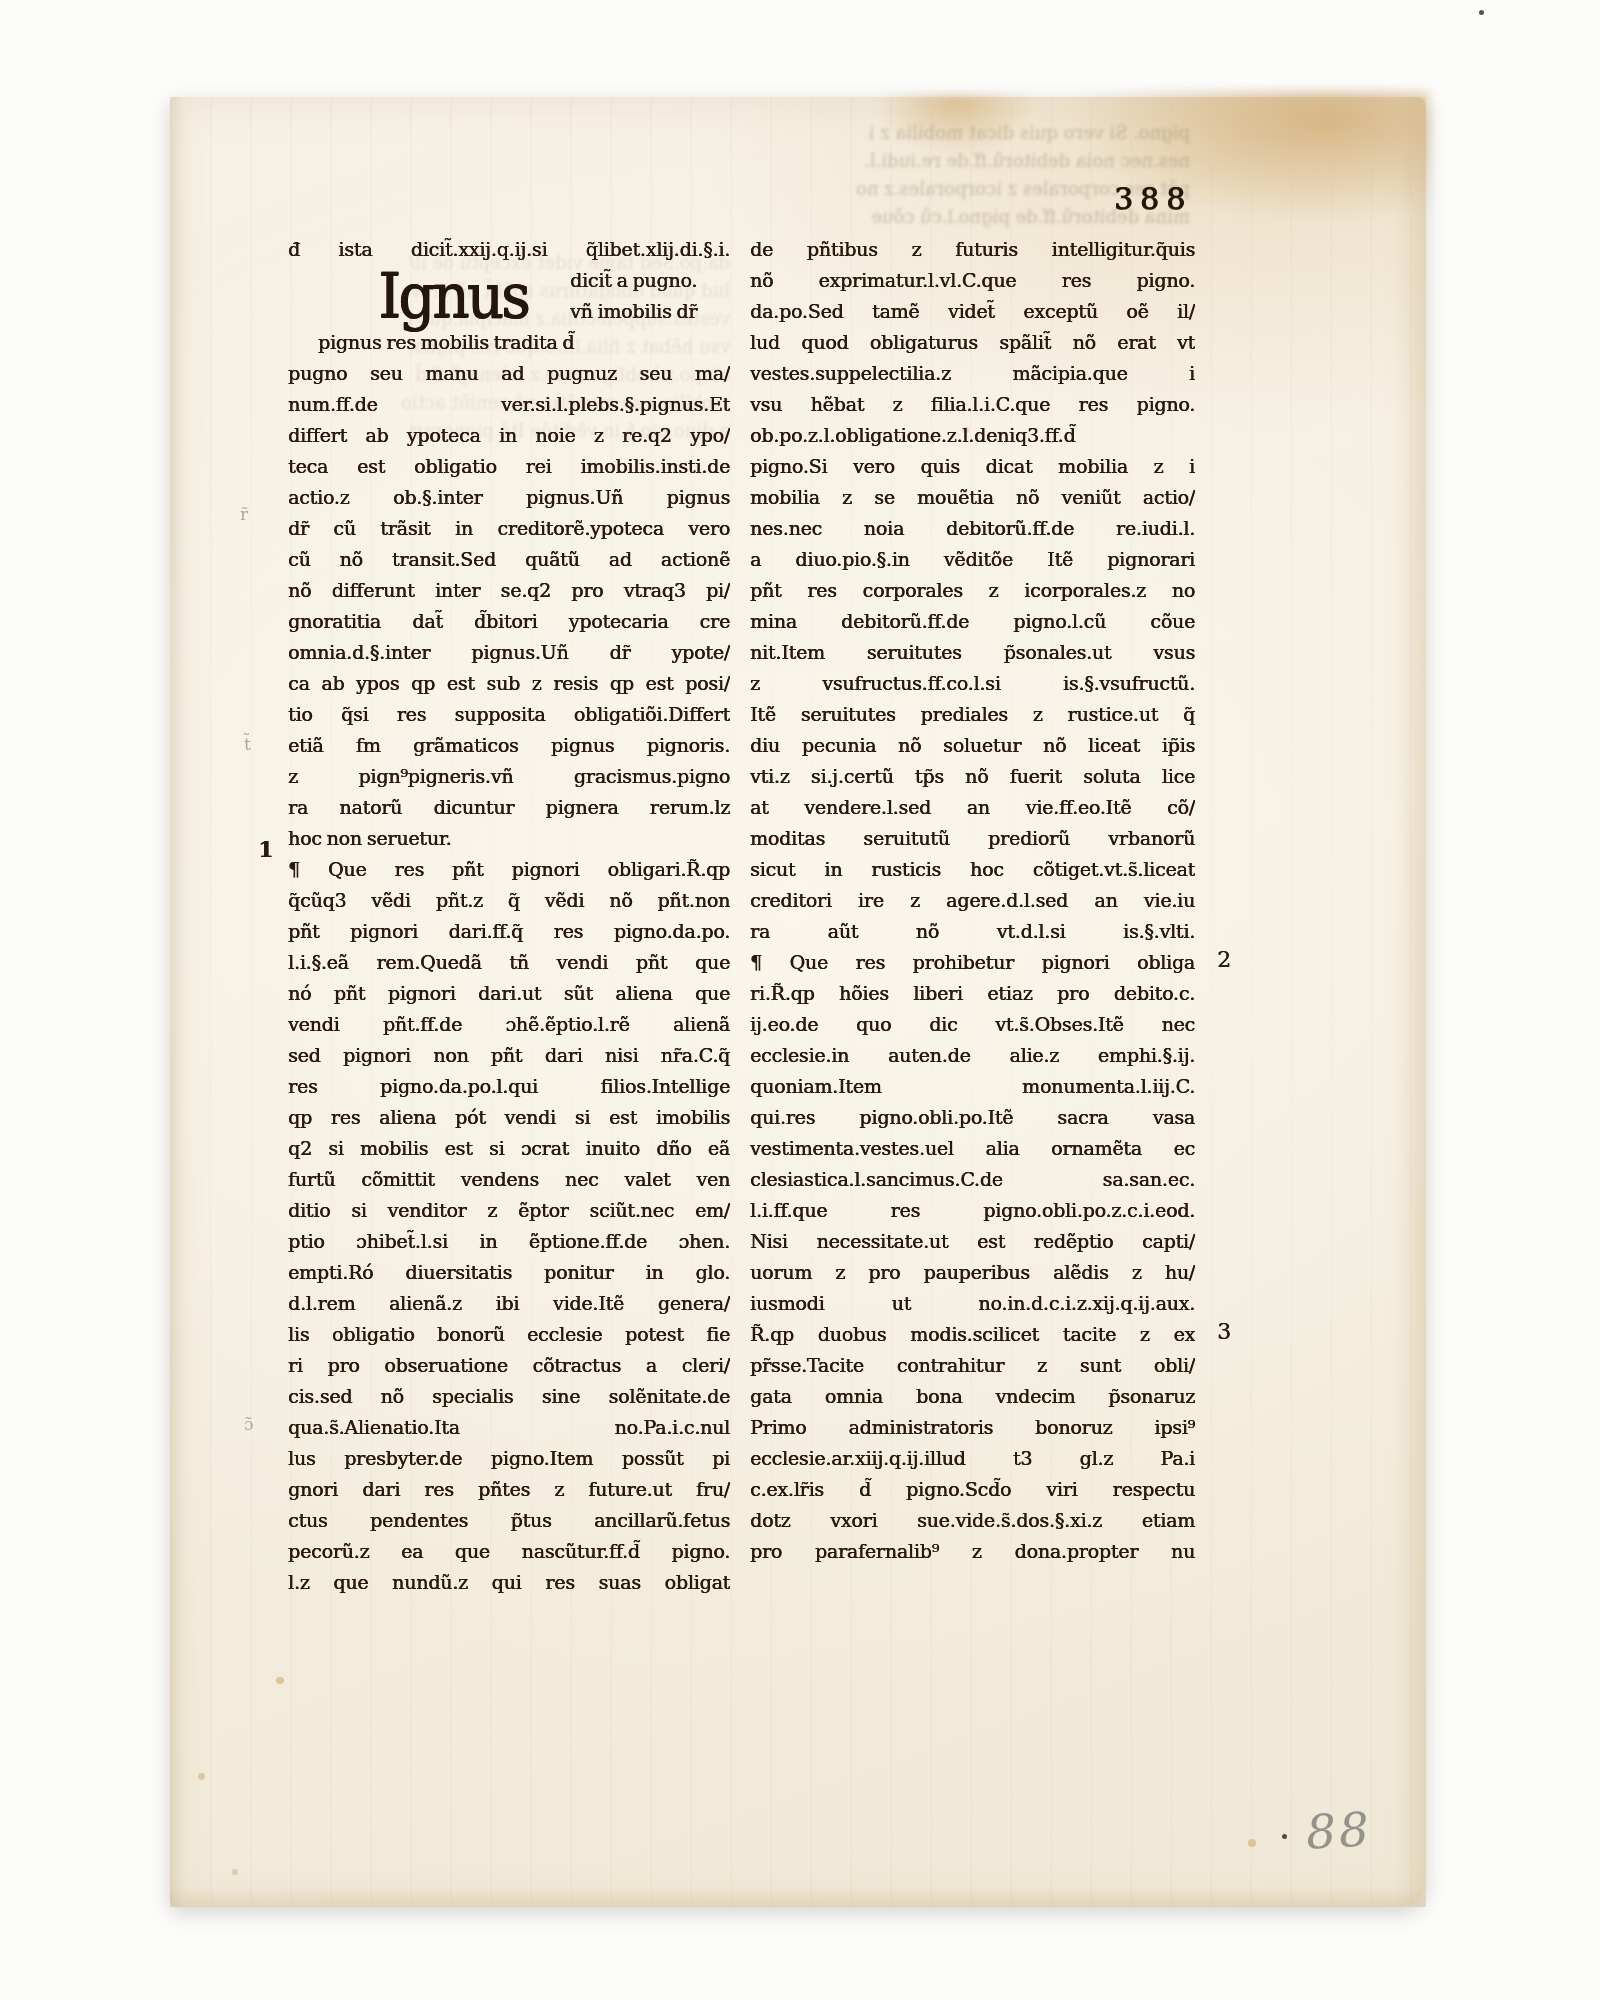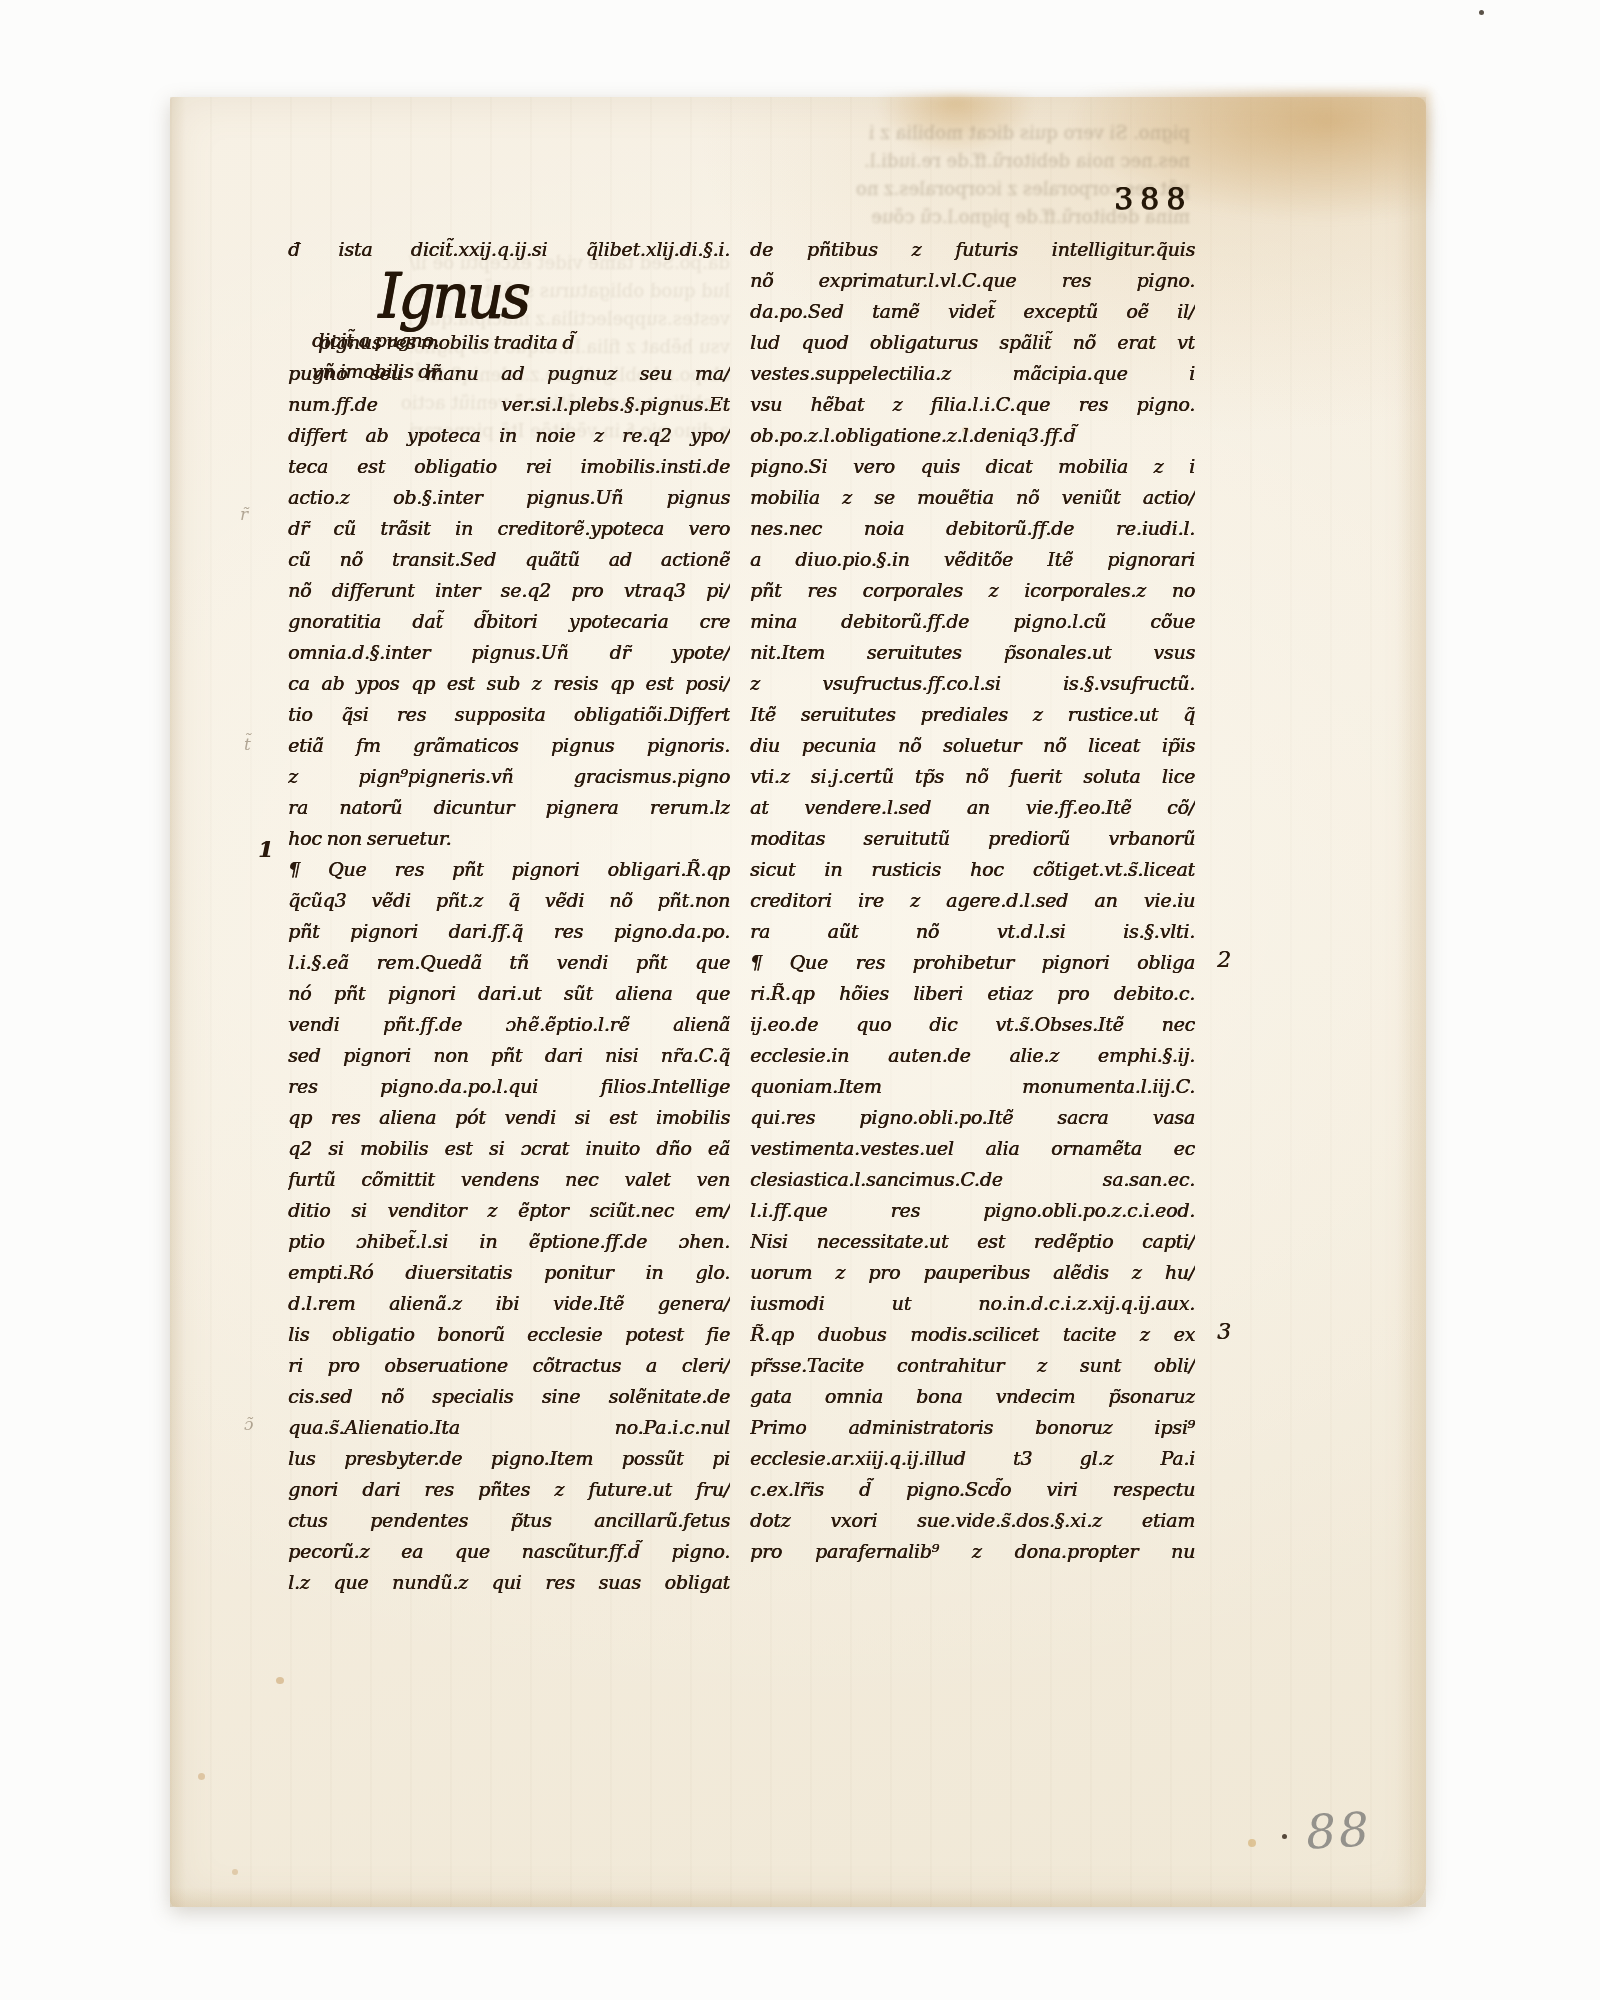--- a/index.html
+++ b/index.html
@@ -29,33 +29,33 @@
     background:radial-gradient(ellipse at 50% 10%, rgba(203,160,93,.5), rgba(203,160,93,0) 70%);
     filter:blur(4px);}
   .stain-right{right:0;top:0;width:30px;height:100%;
     background:linear-gradient(90deg, rgba(199,168,116,0), rgba(199,168,116,.22));}
   .stain-bottom{left:0;bottom:0;width:100%;height:20px;
     background:linear-gradient(0deg, rgba(188,158,108,.2), rgba(188,158,108,0));}
   .stain-left{left:0;top:0;width:16px;height:100%;
     background:linear-gradient(90deg, rgba(176,148,100,.17), rgba(176,148,100,0));}
   .dot{position:absolute;border-radius:50%;}
   
-  .col{position:absolute;top:137px;font-style:italic;}
+  .col{position:absolute;top:137px;}
   .left-col{left:118px;width:442px;}
   .right-col{left:580px;width:445px;}
   .tl{
     height:31px;line-height:31px;font-size:19px;
     letter-spacing:-.2px;word-spacing:-1px;
     color:#2a190c;
     text-shadow:.45px 0 0 #2a190c, 0 .35px 0 rgba(42,25,12,.65);
     overflow:hidden;
   }
   .just{text-align:justify;text-align-last:justify;}
   .indent{margin-left:30px;}
-  .initial-block{position:relative;height:62px;display:flex;flex-direction:column;}
+  .initial-block{position:relative;height:62px;display:flex;}
   .initial-word{
     display:inline-block;margin-left:90px;width:168px;
     font-size:58px;line-height:60px;letter-spacing:-3px;
     color:#241608;
     text-shadow:1px 0 0 #241608, 0 .6px 0 #241608, .5px .8px 0 rgba(36,22,8,.8);
     transform:scaleY(1.05);transform-origin:top left;
   }
   .initial-side{margin-left:24px;flex:1;}
   .mgl{position:absolute;color:#2a190c;}
   .mark-faint{opacity:.45;font-size:17px;color:#5d4b33;text-shadow:none;}

